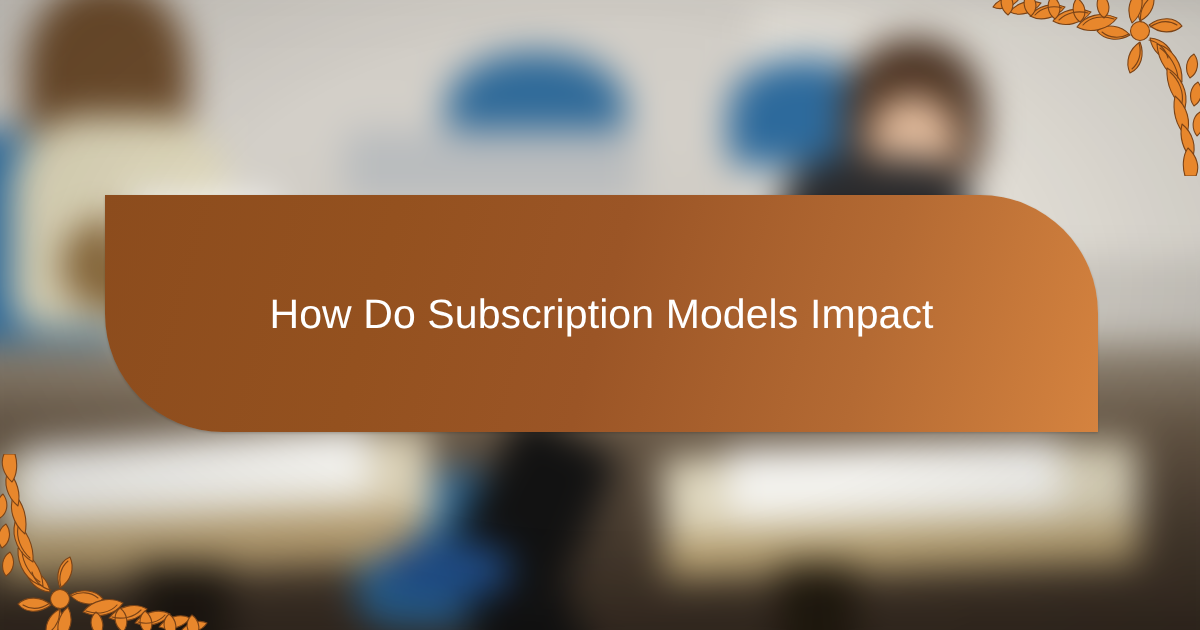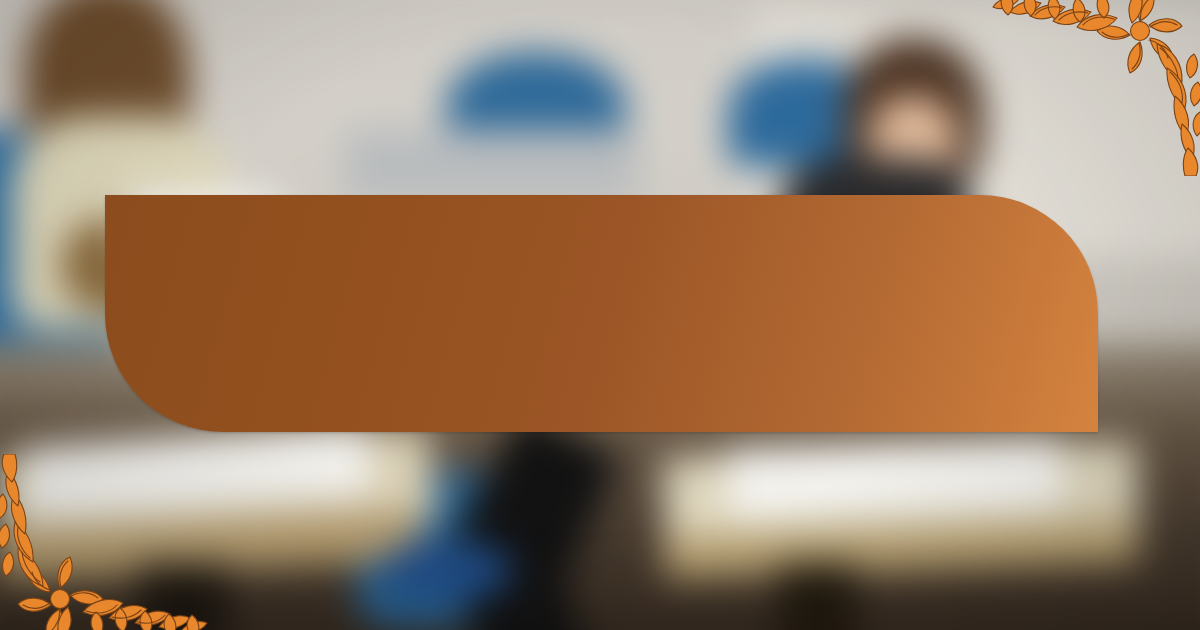--- a/index.html
+++ b/index.html
@@ -164,20 +164,21 @@
       <div class="desk-leg2"></div>
 
       <div class="figure-dark"></div>
       <div class="figure-shoe"></div>
     </div>
     <div class="bg-vignette"></div>
   </div>
 
   <div class="banner">
     <div class="banner-text">
+      <span class="line">How Do Subscription Models Impact</span>
     </div>
   </div>
 
   <div class="ornament tr">
     <svg viewBox="0 0 215 180" xmlns="http://www.w3.org/2000/svg">
       <g fill="#e8872c" stroke="#7a4317" stroke-width="1.1" stroke-linejoin="round">
 
         <circle cx="151" cy="35" r="9.5"></circle>
 
         <path d="M151 25 C146 12 152 1 163 -4 C168 6 163 19 151 25 Z"></path>

